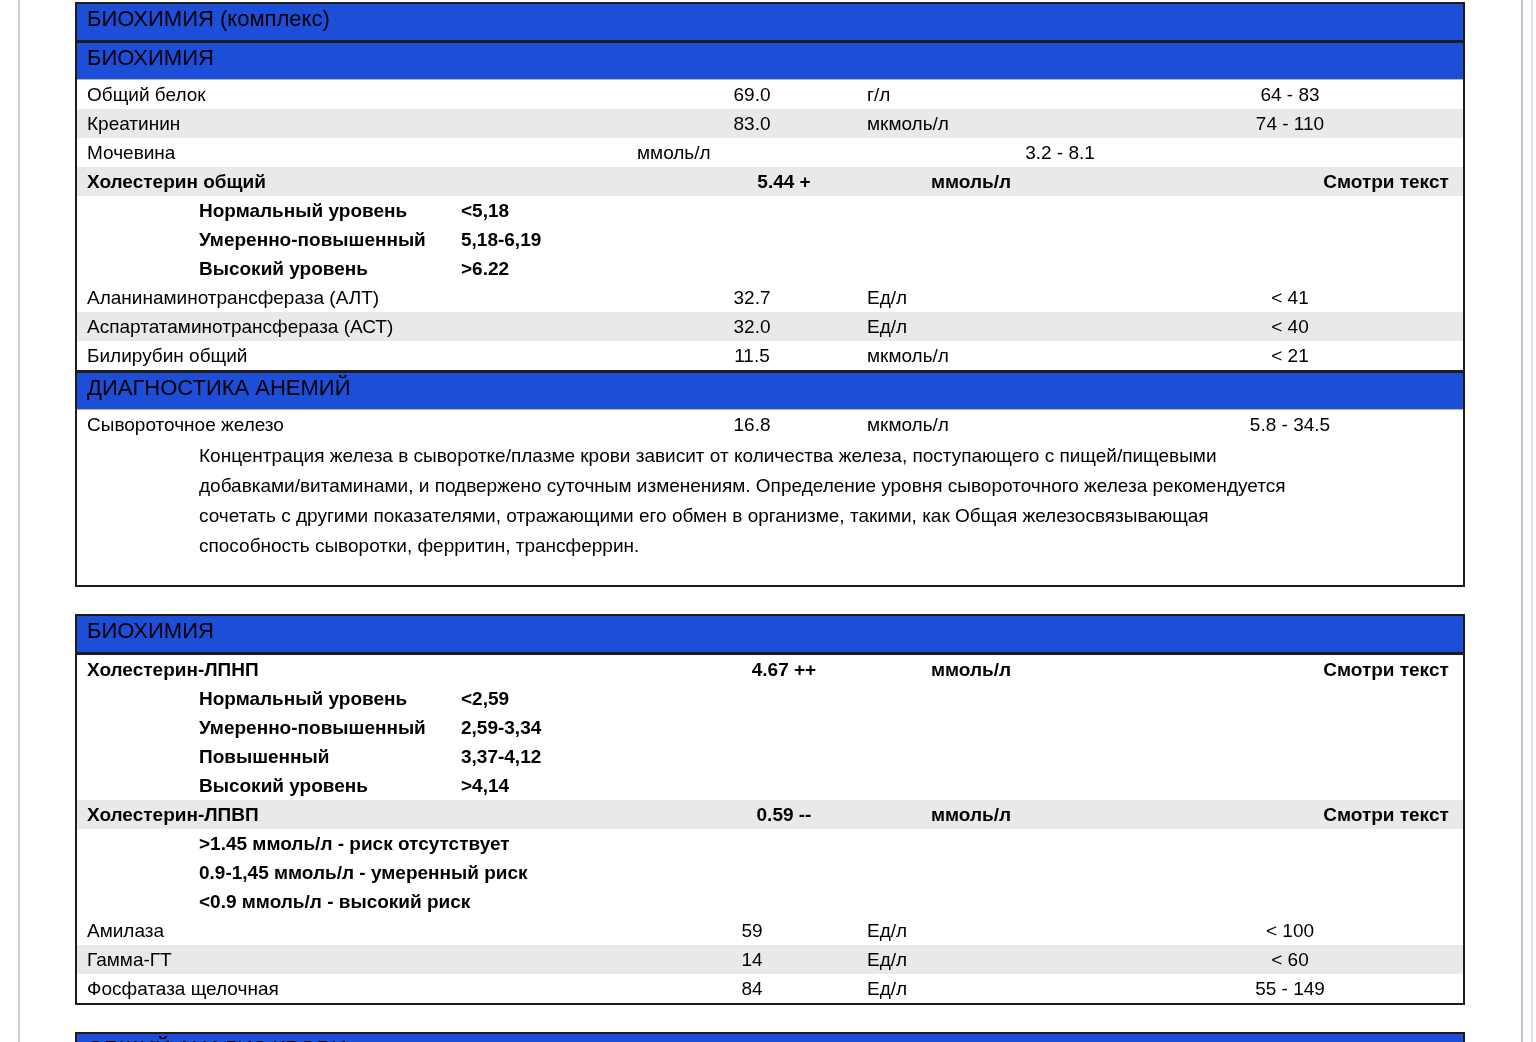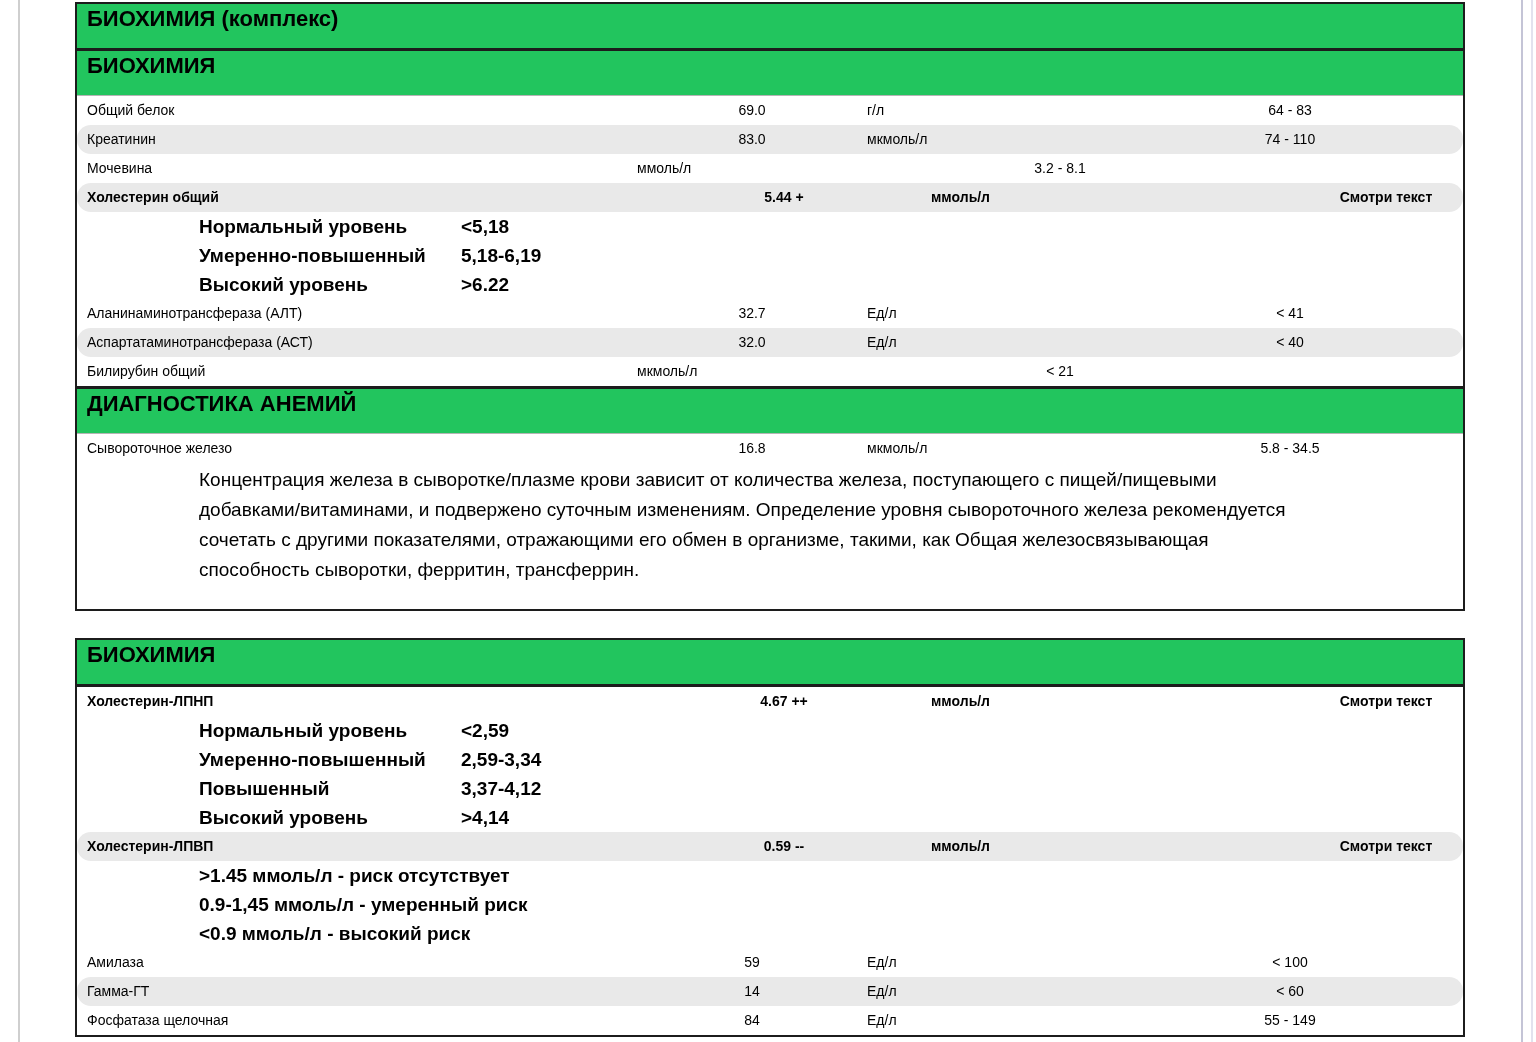--- a/index.html
+++ b/index.html
@@ -22,39 +22,38 @@
   }
   .block{
     border:2px solid #1c1c1c;
     background:#fff;
     box-sizing:border-box;
   }
   .block + .block{margin-top:27px;}
   .block.cut-bottom{border-bottom:none;height:80px;overflow:hidden;}
 
   .band{
-    background:#22c55e;
-    font-weight:700;
+    background:#1d4ed8;
+    font-weight:400;
     font-size:22px;
     line-height:27px;
-    padding:1px 8px 16px 10px;
+    padding:1px 8px 8px 10px;
     box-sizing:border-box;
   }
   .band.title{border-bottom:3px solid #1c1c1c;}
   .band.section{border-bottom:1px solid #b5b5b5;}
   .band.thick-top{border-top:3px solid #1c1c1c;}
 
   .row{
     display:flex;
     align-items:center;
     min-height:29px;
-    font-size:14px;
+    font-size:19px;
     line-height:29px;
     box-sizing:border-box;
-    border-radius:14px;
   }
   .row.shaded{background:#e9e9e9;}
   .row.bold{font-weight:700;gap:32px;}
   .cell-name{flex:0 0 560px;padding-left:10px;box-sizing:border-box;white-space:nowrap;}
   .cell-value{flex:0 0 230px;text-align:center;white-space:nowrap;}
   .cell-unit{flex:0 0 250px;text-align:left;white-space:nowrap;}
   .cell-range{flex:0 0 346px;text-align:center;white-space:nowrap;}
 
   .subrow{
     display:flex;
@@ -138,20 +137,21 @@
         <div class="cell-range">&lt; 41</div>
       </div>
       <div class="row shaded">
         <div class="cell-name">Аспартатаминотрансфераза (АСТ)</div>
         <div class="cell-value">32.0</div>
         <div class="cell-unit">Ед/л</div>
         <div class="cell-range">&lt; 40</div>
       </div>
       <div class="row">
         <div class="cell-name">Билирубин общий</div>
+        <div class="cell-value">11.5</div>
         <div class="cell-unit">мкмоль/л</div>
         <div class="cell-range">&lt; 21</div>
       </div>
       <div class="band section thick-top">ДИАГНОСТИКА АНЕМИЙ</div>
       <div class="row">
         <div class="cell-name">Сывороточное железо</div>
         <div class="cell-value">16.8</div>
         <div class="cell-unit">мкмоль/л</div>
         <div class="cell-range">5.8 - 34.5</div>
       </div>

